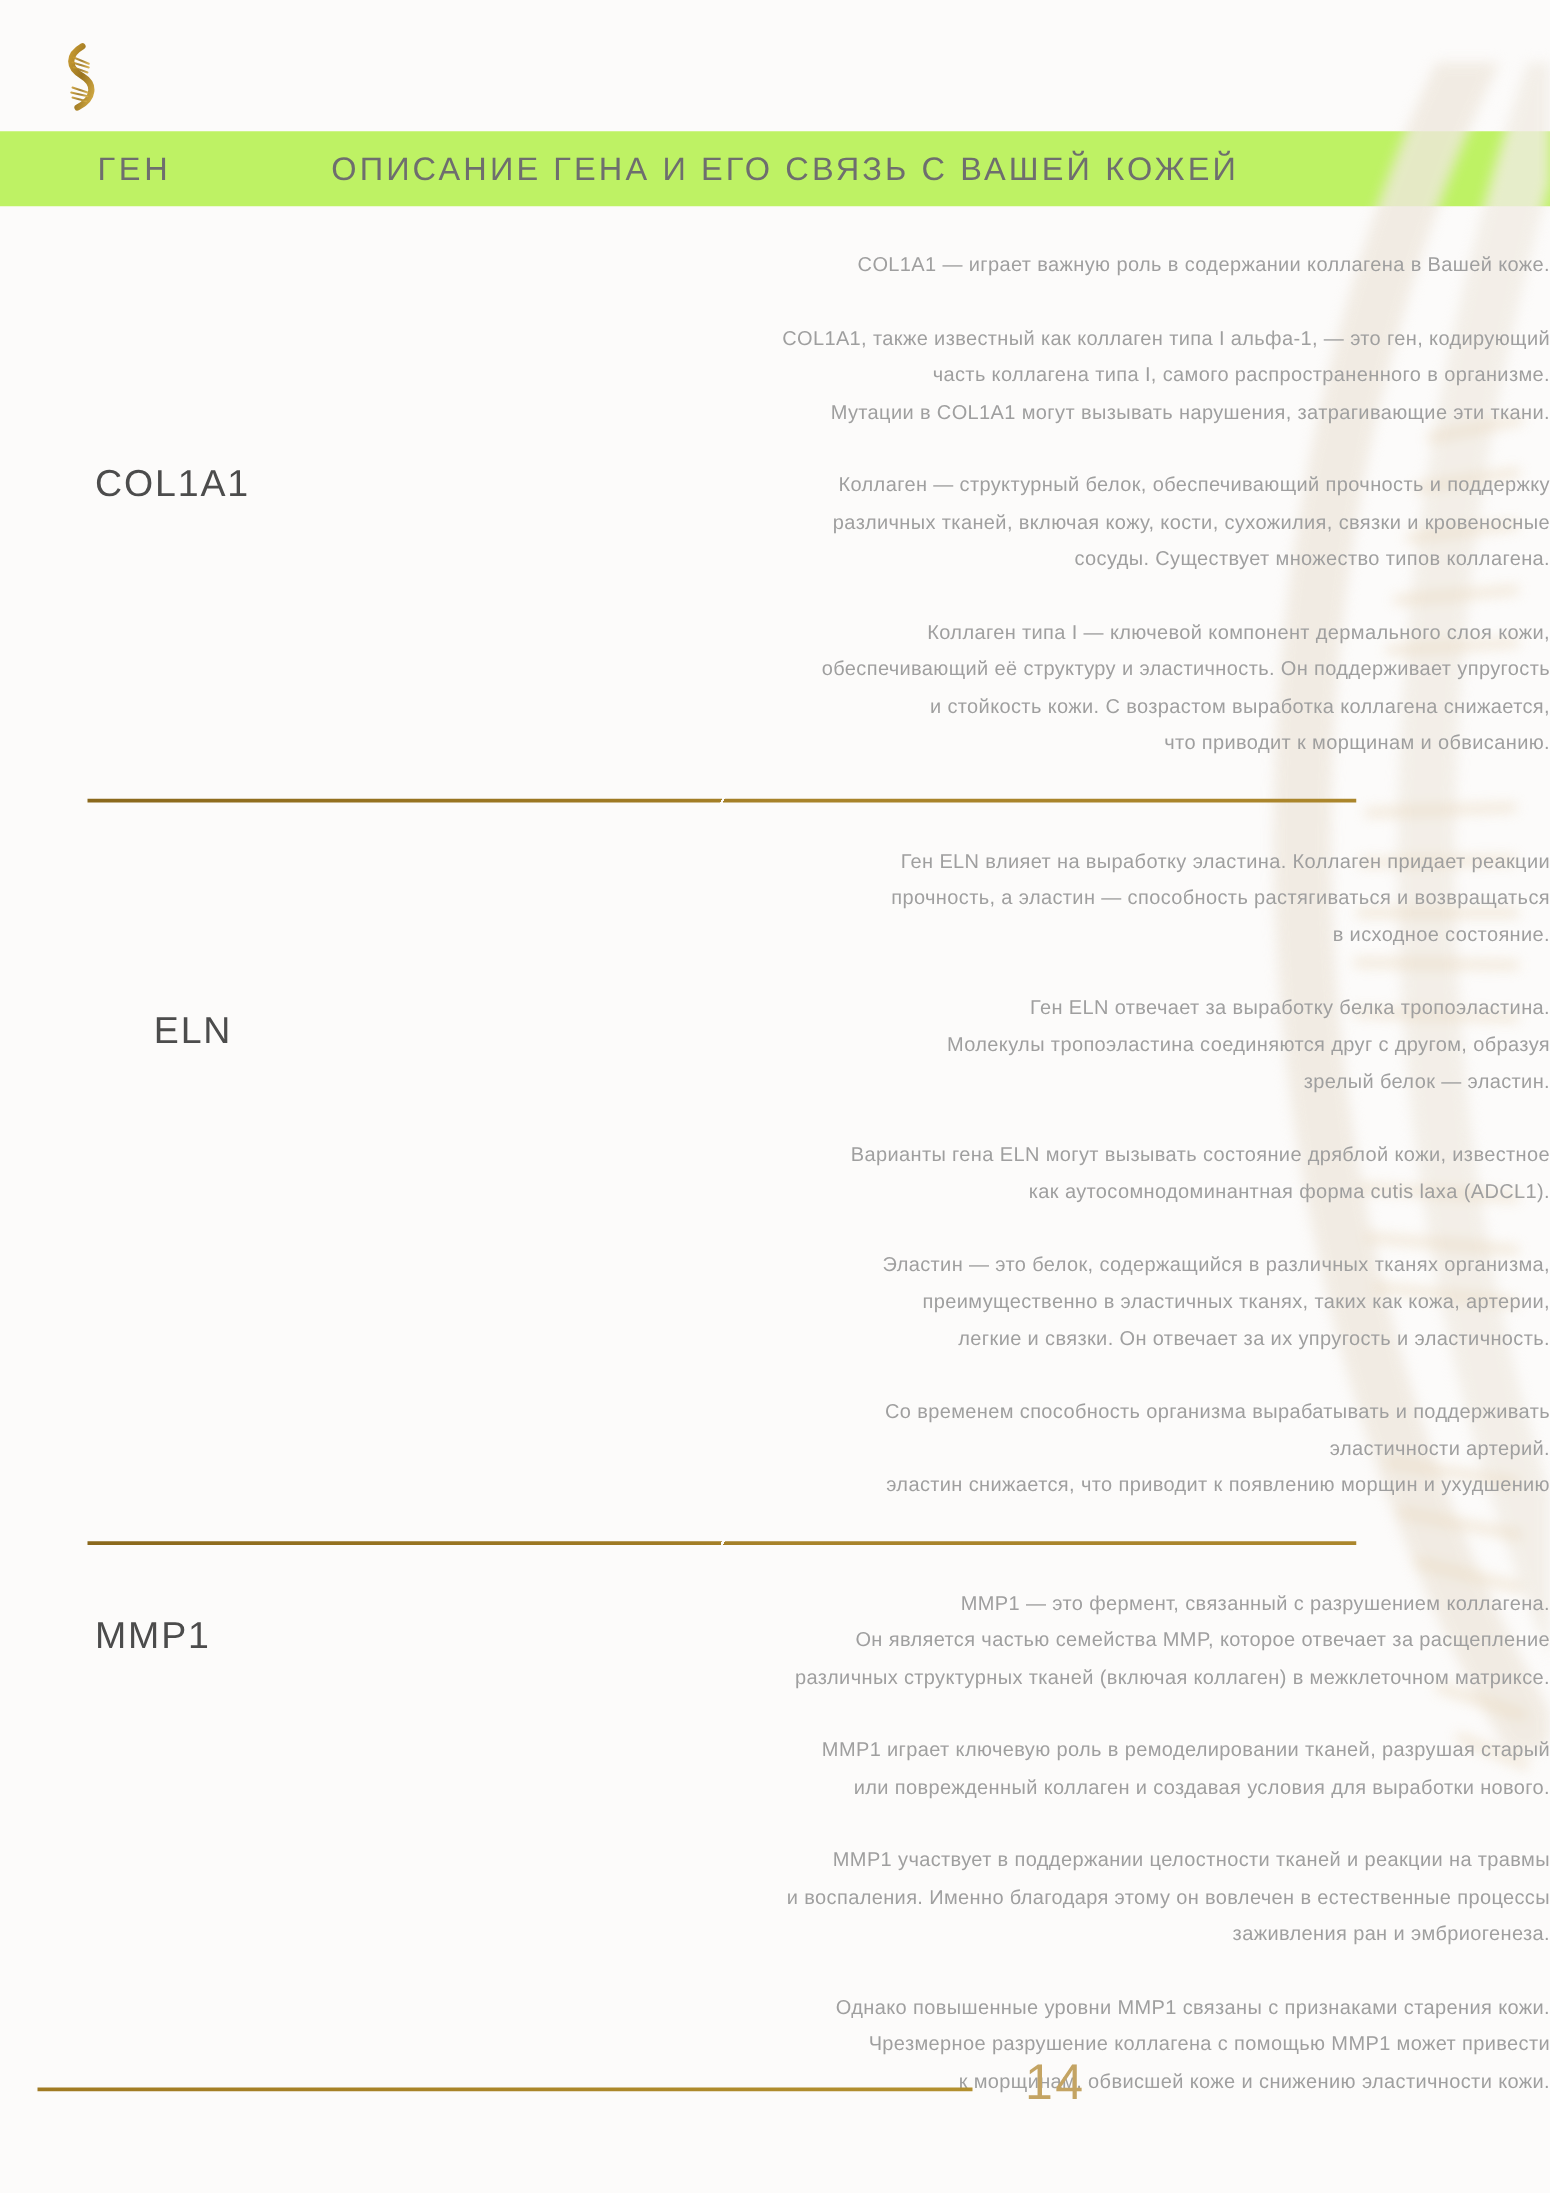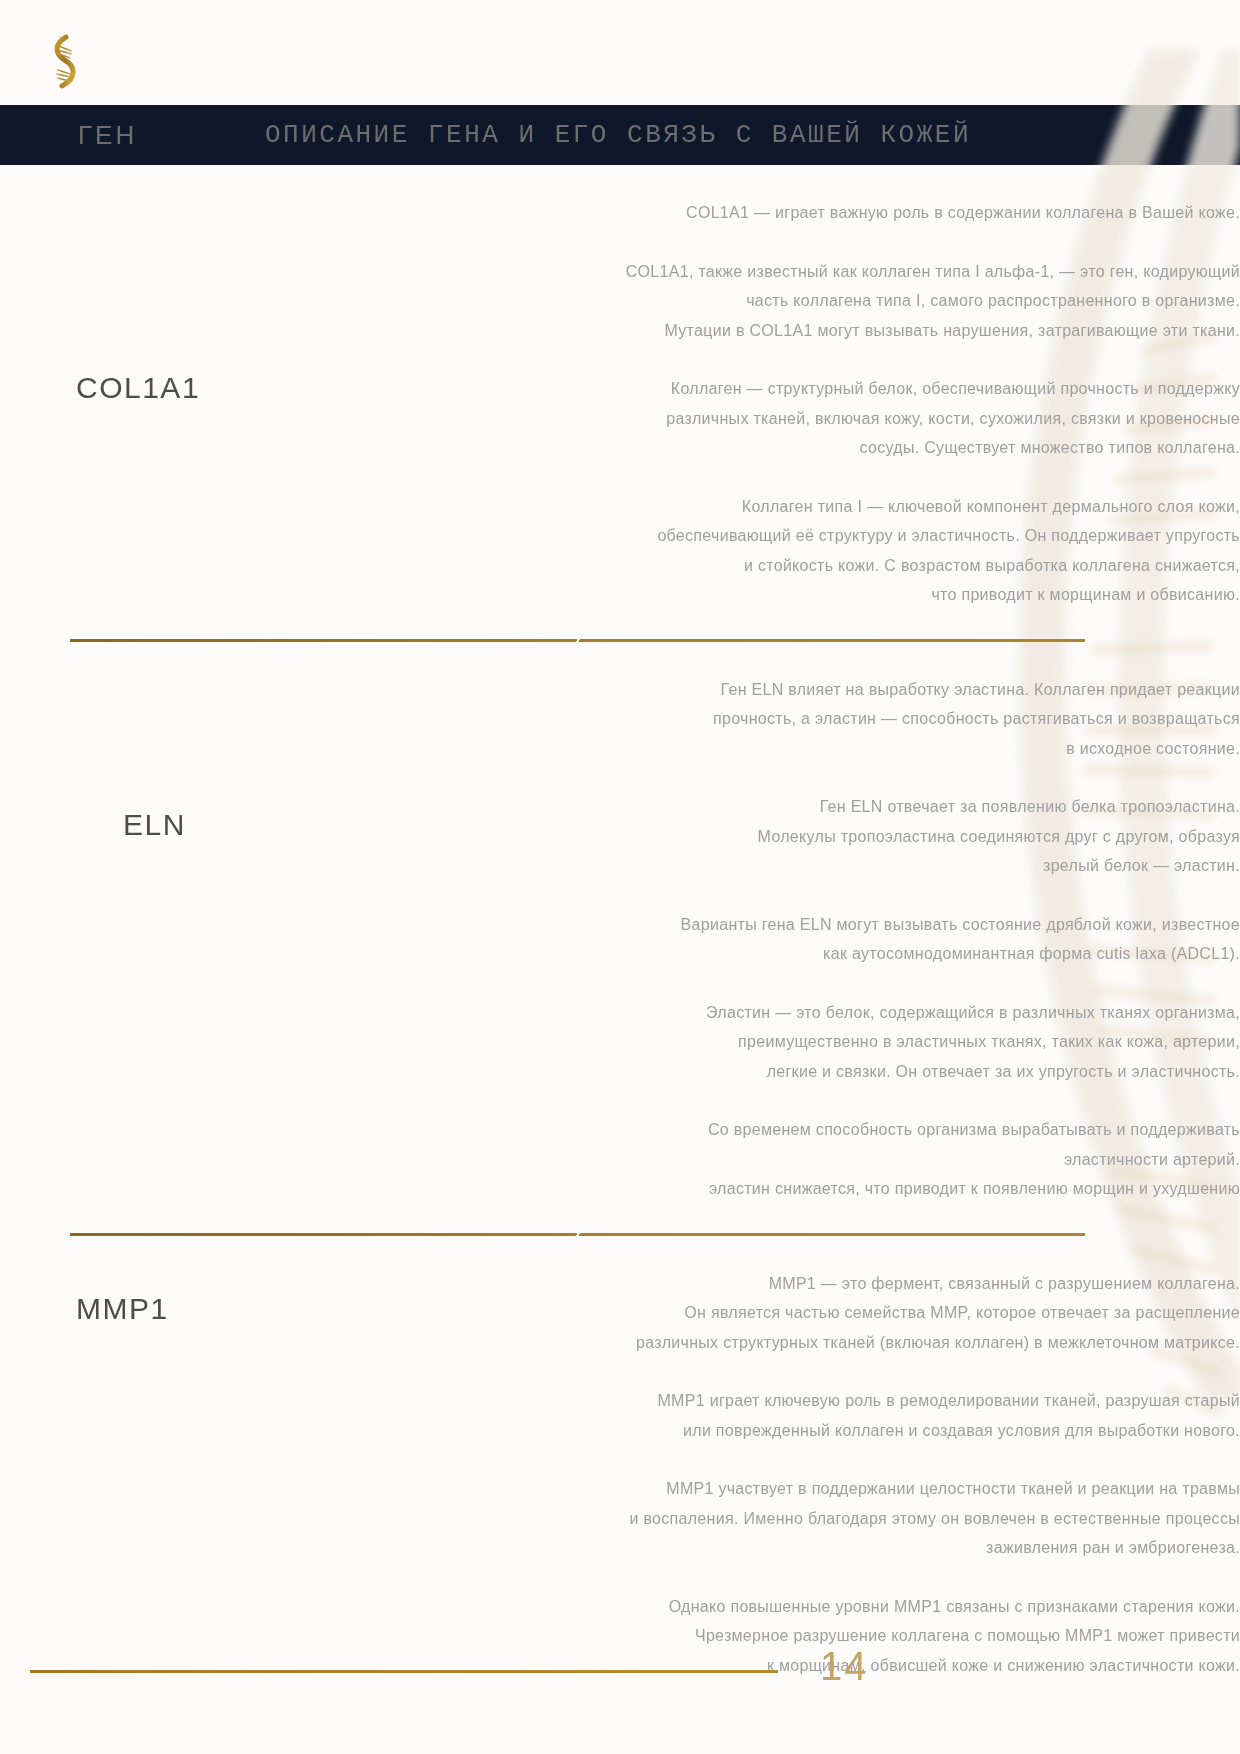--- a/index.html
+++ b/index.html
@@ -16,30 +16,30 @@
     position:absolute;top:50px;right:0;width:310px;height:1520px;
     z-index:1;pointer-events:none;opacity:.8;filter:blur(5px);
   }
 
   
   .top-strip{position:relative;height:105px;z-index:2;}
   .logo{position:absolute;left:46px;top:34px;width:32px;height:56px;}
 
   
   .header-bar{
-    position:relative;height:60px;background:#0f172a;
+    position:relative;height:60px;background:#bef264;
     display:flex;align-items:center;z-index:0;
   }
   .header-bar .hcell{position:relative;z-index:3;}
   .h-gene{
     width:265px;padding-left:78px;box-sizing:border-box;
     font-size:26px;font-weight:300;letter-spacing:3px;color:#6e6e6e;
   }
   .h-desc{
-    font-size:26px;font-weight:300;letter-spacing:2.5px;color:#6e6e6e;font-family:Liberation Mono, monospace;
+    font-size:26px;font-weight:300;letter-spacing:2.5px;color:#6e6e6e;
   }
 
   
   .sections{position:relative;z-index:2;}
   .section{display:flex;box-sizing:border-box;}
   .section.s0{min-height:450px;}
   .section.s1{min-height:545px;}
   .section.s2{min-height:452px;}
   .gene-col{width:265px;box-sizing:border-box;padding-left:76px;flex:none;}
   .section.s0 .gene-col{padding-top:206px;}
@@ -168,21 +168,21 @@
     <div class="gene-col">
       <div class="gene-label">ELN</div>
     </div>
     <div class="text-col">
           <div class="para">
             <div class="tline">Ген ELN влияет на выработку эластина. Коллаген придает реакции</div>
             <div class="tline">прочность, а эластин — способность растягиваться и возвращаться</div>
             <div class="tline">в исходное состояние.</div>
           </div>
           <div class="para">
-            <div class="tline">Ген ELN отвечает за появлению белка тропоэластина.</div>
+            <div class="tline">Ген ELN отвечает за выработку белка тропоэластина.</div>
             <div class="tline">Молекулы тропоэластина соединяются друг с другом, образуя</div>
             <div class="tline">зрелый белок — эластин.</div>
           </div>
           <div class="para">
             <div class="tline">Варианты гена ELN могут вызывать состояние дряблой кожи, известное</div>
             <div class="tline">как аутосомнодоминантная форма cutis laxa (ADCL1).</div>
           </div>
           <div class="para">
             <div class="tline">Эластин — это белок, содержащийся в различных тканях организма,</div>
             <div class="tline">преимущественно в эластичных тканях, таких как кожа, артерии,</div>

